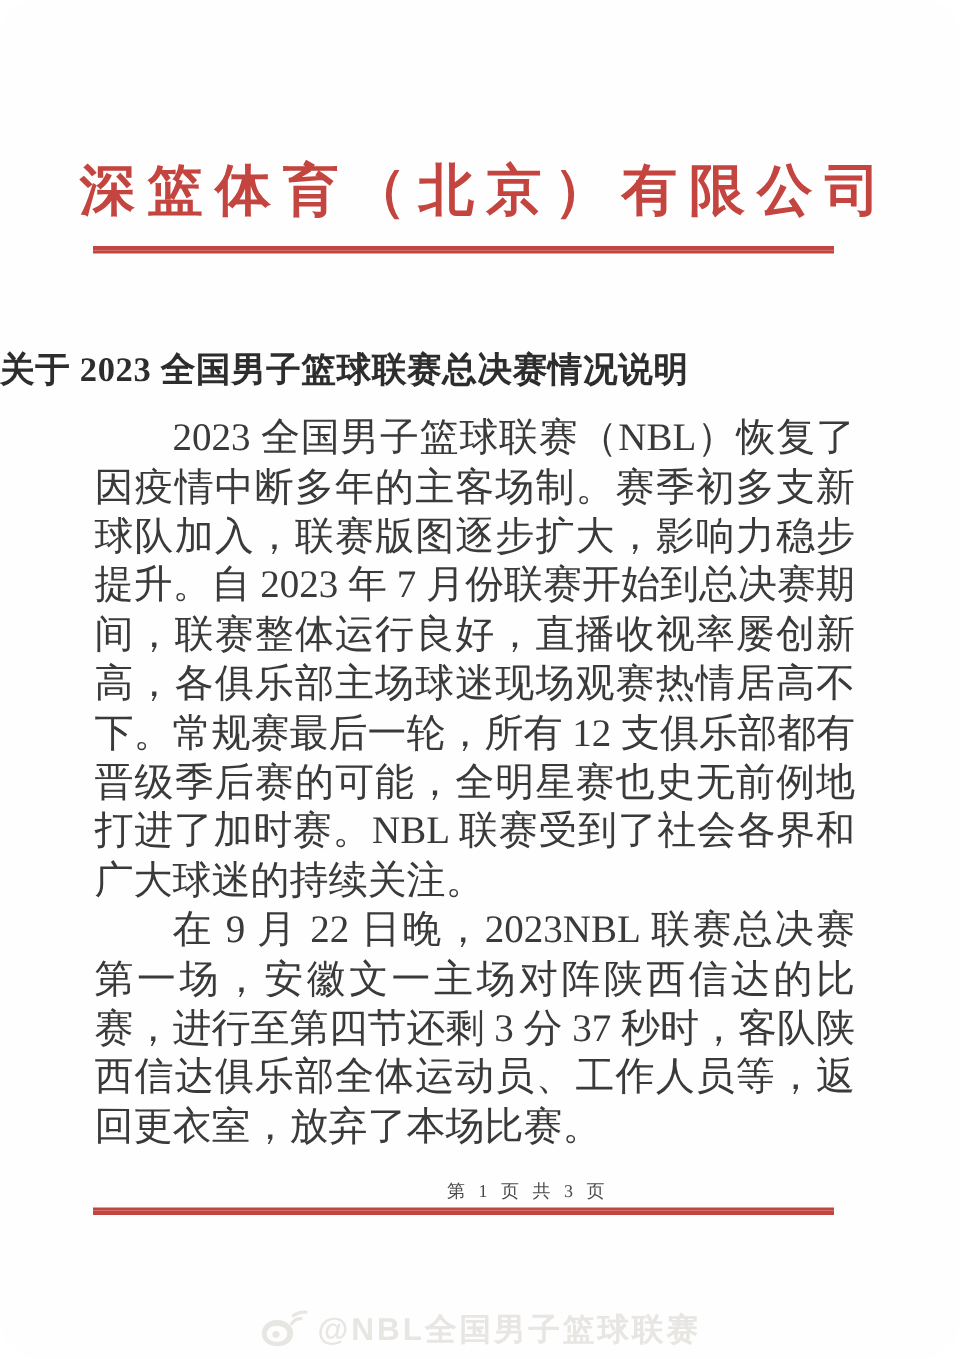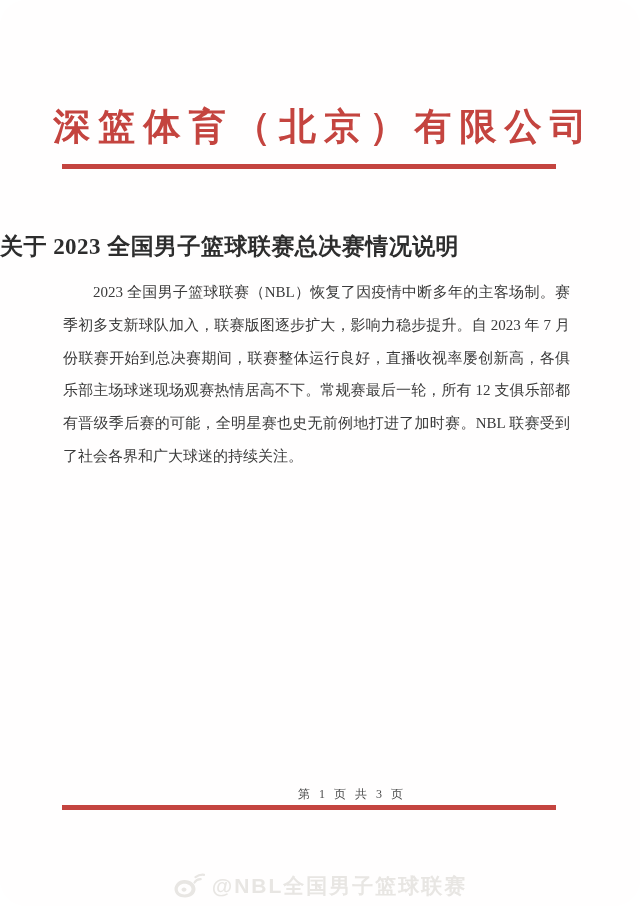--- a/index.html
+++ b/index.html
@@ -56,21 +56,21 @@
     color: #2d2d2d;
     letter-spacing: 0.02em;
     margin-top: 20px;
   }
   
   .doc-body {
     position: absolute;
     top: 276px;
     left: 63px;
     width: 507px;
-    font-size: 15px;
+    font-size: 26px;
     line-height: 32.8px;
     color: var(--ink);
     text-align: justify;
   }
   .doc-body p {
     text-indent: 2em;
     margin: 0;
   }
   
   .page-number {
@@ -118,20 +118,21 @@
 <div class="page">
 
   <div class="letterhead">深篮体育（北京）有限公司</div>
 
   <div class="header-rule"></div>
 
   <h1 class="doc-title">关于 2023 全国男子篮球联赛总决赛情况说明</h1>
 
   <main class="doc-body">
     <p>2023 全国男子篮球联赛（NBL）恢复了因疫情中断多年的主客场制。赛季初多支新球队加入，联赛版图逐步扩大，影响力稳步提升。自 2023 年 7 月份联赛开始到总决赛期间，联赛整体运行良好，直播收视率屡创新高，各俱乐部主场球迷现场观赛热情居高不下。常规赛最后一轮，所有 12 支俱乐部都有晋级季后赛的可能，全明星赛也史无前例地打进了加时赛。NBL 联赛受到了社会各界和广大球迷的持续关注。</p>
+    <p>在 9 月 22 日晚，2023NBL 联赛总决赛第一场，安徽文一主场对阵陕西信达的比赛，进行至第四节还剩 3 分 37 秒时，客队陕西信达俱乐部全体运动员、工作人员等，返回更衣室，放弃了本场比赛。</p>
   </main>
 
   <div class="page-number">第 1 页 共 3 页</div>
 
   <div class="footer-rule"></div>
 
   <div class="watermark">
     <span>
       <svg width="32" height="27" viewBox="0 0 32 27">
         <g fill="none" stroke="#e8e6e3" stroke-width="2.2" stroke-linecap="round">

